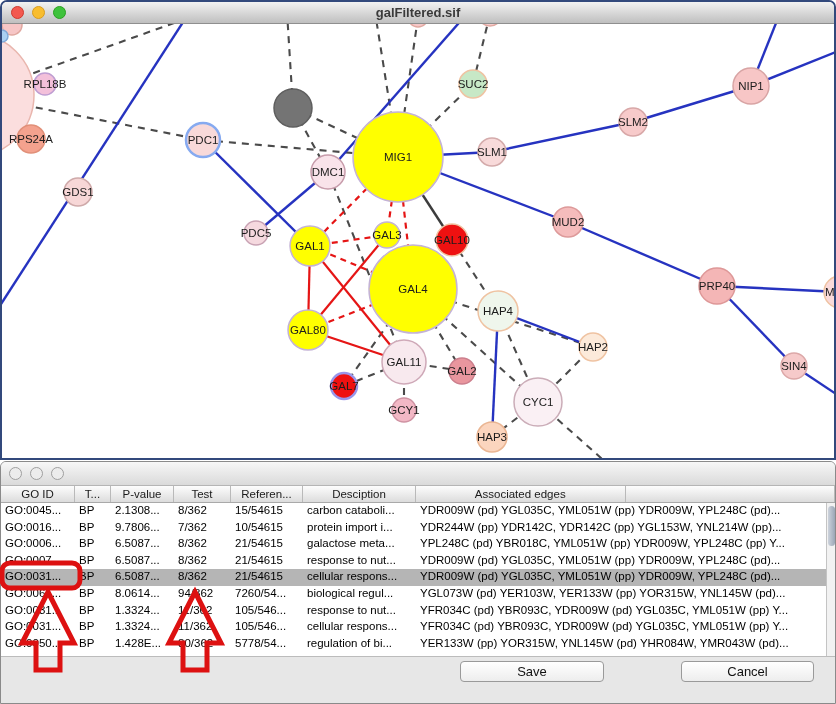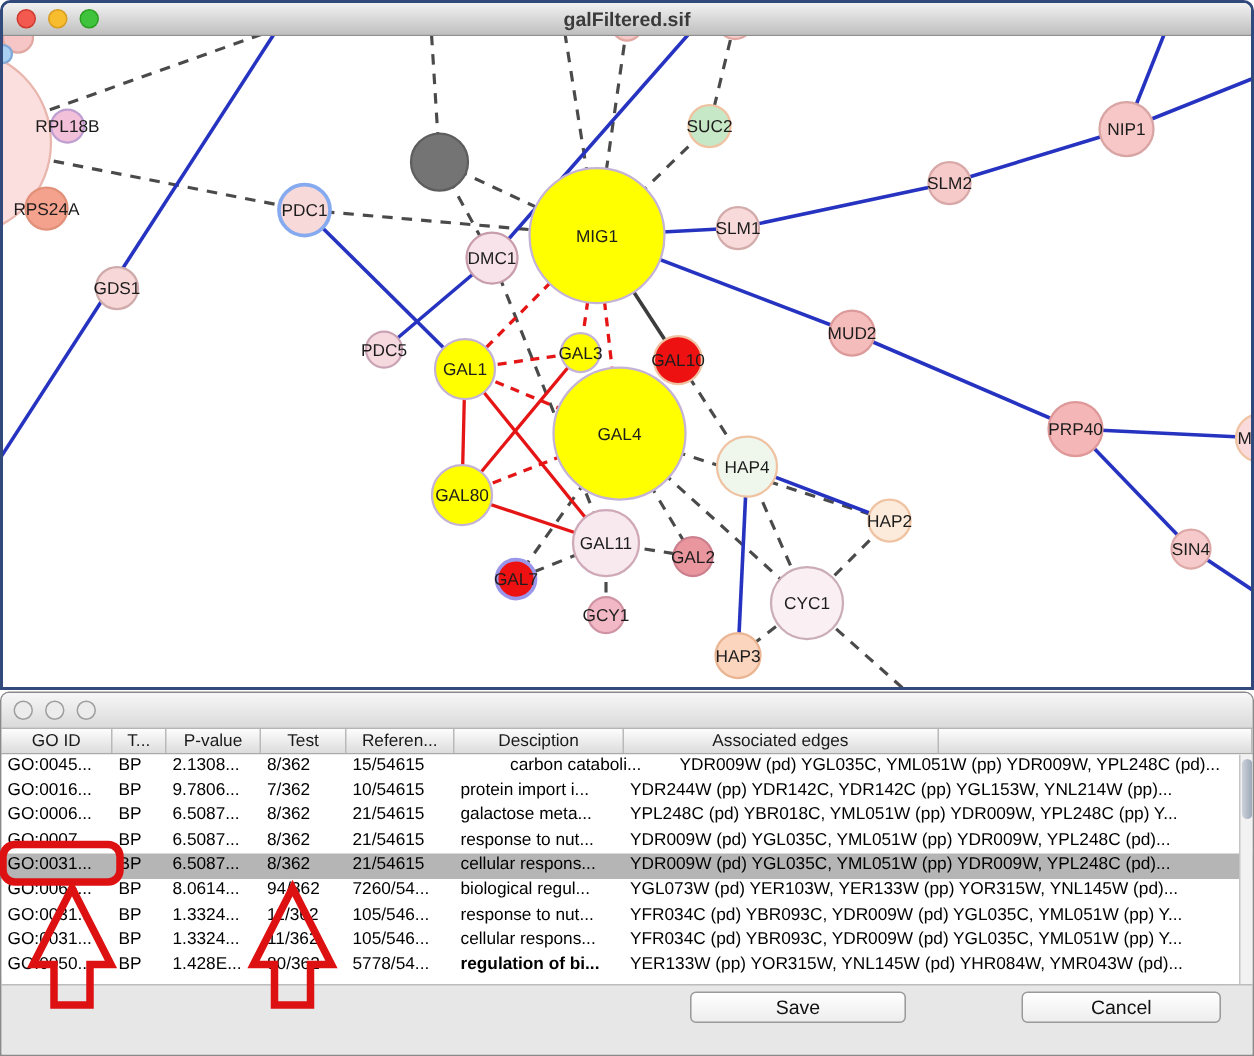--- a/index.html
+++ b/index.html
@@ -197,21 +197,21 @@
         <div class="hcell" style="width: auto; flex: 1 1 0%;">Associated edges</div>
         <div class="hcell" style="width: 9px;"></div>
       </div>
     <div class="tbody" id="tbody">
       <div class="trow">
           <div class="tcell" style="width: 74px;">GO:0045...</div>
           <div class="tcell" style="width: 36px;">BP</div>
           <div class="tcell" style="width: 63px;">2.1308...</div>
           <div class="tcell" style="width: 57px;">8/362</div>
           <div class="tcell" style="width: 72px;">15/54615</div>
-          <div class="tcell" style="width: 113px; margin-left: 33px;">carbon cataboli...</div>
+          <div class="tcell" style="width: 113px;">carbon cataboli...</div>
           <div class="tcell" style="width: auto; flex: 1 1 0%;">YDR009W (pd) YGL035C, YML051W (pp) YDR009W, YPL248C (pd)...</div>
         </div>
         <div class="trow">
           <div class="tcell" style="width: 74px;">GO:0016...</div>
           <div class="tcell" style="width: 36px;">BP</div>
           <div class="tcell" style="width: 63px;">9.7806...</div>
           <div class="tcell" style="width: 57px;">7/362</div>
           <div class="tcell" style="width: 72px;">10/54615</div>
           <div class="tcell" style="width: 113px;">protein import i...</div>
           <div class="tcell" style="width: auto; flex: 1 1 0%;">YDR244W (pp) YDR142C, YDR142C (pp) YGL153W, YNL214W (pp)...</div>
@@ -269,21 +269,21 @@
           <div class="tcell" style="width: 72px;">105/546...</div>
           <div class="tcell" style="width: 113px;">cellular respons...</div>
           <div class="tcell" style="width: auto; flex: 1 1 0%;">YFR034C (pd) YBR093C, YDR009W (pd) YGL035C, YML051W (pp) Y...</div>
         </div>
         <div class="trow">
           <div class="tcell" style="width: 74px;">GO:0050...</div>
           <div class="tcell" style="width: 36px;">BP</div>
           <div class="tcell" style="width: 63px;">1.428E...</div>
           <div class="tcell" style="width: 57px;">80/362</div>
           <div class="tcell" style="width: 72px;">5778/54...</div>
-          <div class="tcell" style="width: 113px; font-weight: bold;">regulation of bi...</div>
+          <div class="tcell" style="width: 113px;">regulation of bi...</div>
           <div class="tcell" style="width: auto; flex: 1 1 0%;">YER133W (pp) YOR315W, YNL145W (pd) YHR084W, YMR043W (pd)...</div>
         </div>
         <div class="scrollbar">
         <div class="thumb"></div>
       </div>
     </div>
     <div class="noa-footer">
       <button class="btn cancel">Cancel</button>
       <button class="btn save">Save</button>
     </div>

